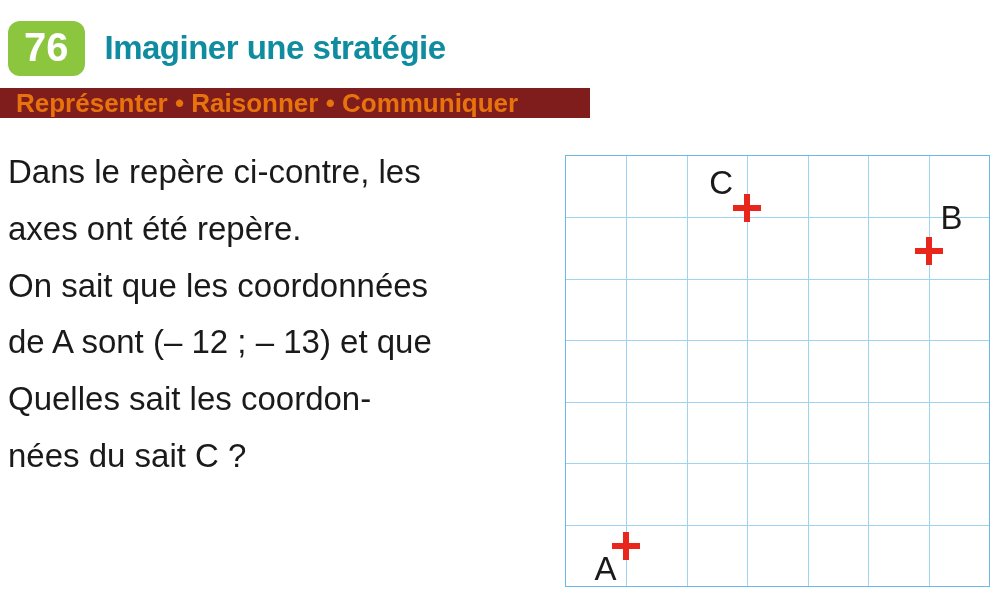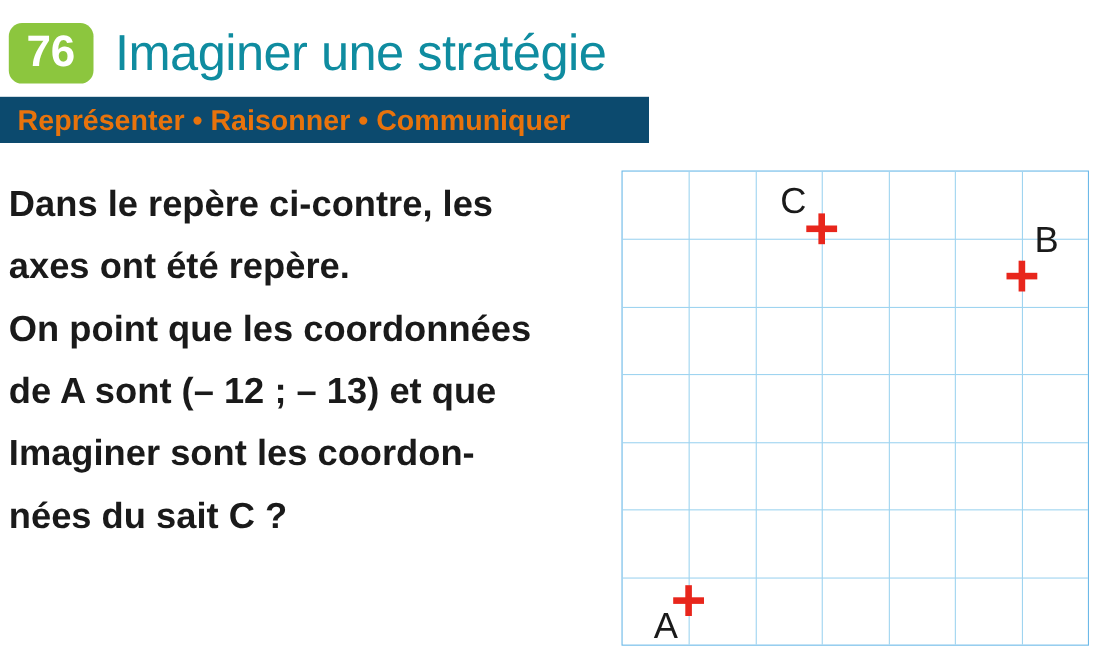--- a/index.html
+++ b/index.html
@@ -38,55 +38,54 @@
     font-weight: bold;
     font-size: 40px;
     line-height: 1;
     padding: 6px 16px 9px 16px;
     border-radius: 12px;
     letter-spacing: 0px;
   }
   .header-title {
     margin-left: 20px;
     color: #0f8ca0;
-    font-weight: normal;
-    font-size: 46px;
+    font-weight: bold;
+    font-size: 33px;
     letter-spacing: -0.5px;
     white-space: nowrap;
   }
 
   
   .competences {
     position: absolute;
     left: 0;
     top: 88px;
     width: 590px;
-    height: 42px;
-    background: #0c4a6e;
+    height: 30px;
+    background: #7f1d1d;
     display: flex;
     align-items: center;
   }
   .competences-text {
     margin-left: 16px;
     color: #e8730c;
     font-weight: bold;
     font-size: 26px;
     white-space: nowrap;
   }
 
   
   .statement {
     position: absolute;
     left: 8px;
-    top: 157px;
+    top: 144px;
     width: 540px;
     font-size: 33px;
     color: #1a1a1a;
     line-height: 1.72;
-    font-weight: bold;
   }
   .statement .line {
     white-space: nowrap;
   }
 
   
   .figure {
     position: absolute;
     left: 565px;
     top: 155px;
@@ -151,23 +150,23 @@
     <div class="header-title">Imaginer une stratégie</div>
   </div>
 
   <div class="competences">
     <div class="competences-text">Représenter • Raisonner • Communiquer</div>
   </div>
 
   <div class="statement">
     <div class="line">Dans le repère ci-contre, les</div>
     <div class="line">axes ont été repère.</div>
-    <div class="line">On point que les coordonnées</div>
+    <div class="line">On sait que les coordonnées</div>
     <div class="line">de A sont (– 12 ; – 13) et que</div>
-    <div class="line">Imaginer sont les coordon-</div>
+    <div class="line">Quelles sait les coordon-</div>
     <div class="line">nées du sait C ?</div>
   </div>
 
   <div class="figure">
     <div class="grid" id="grid">
         <div class="gline-v" style="left: 60.4286px; background: rgb(159, 212, 240);"></div>
         <div class="gline-v" style="left: 120.857px; background: rgb(159, 212, 240);"></div>
         <div class="gline-v" style="left: 181.286px; background: rgb(159, 212, 240);"></div>
         <div class="gline-v" style="left: 241.714px; background: rgb(159, 212, 240);"></div>
         <div class="gline-v" style="left: 302.143px; background: rgb(159, 212, 240);"></div>

